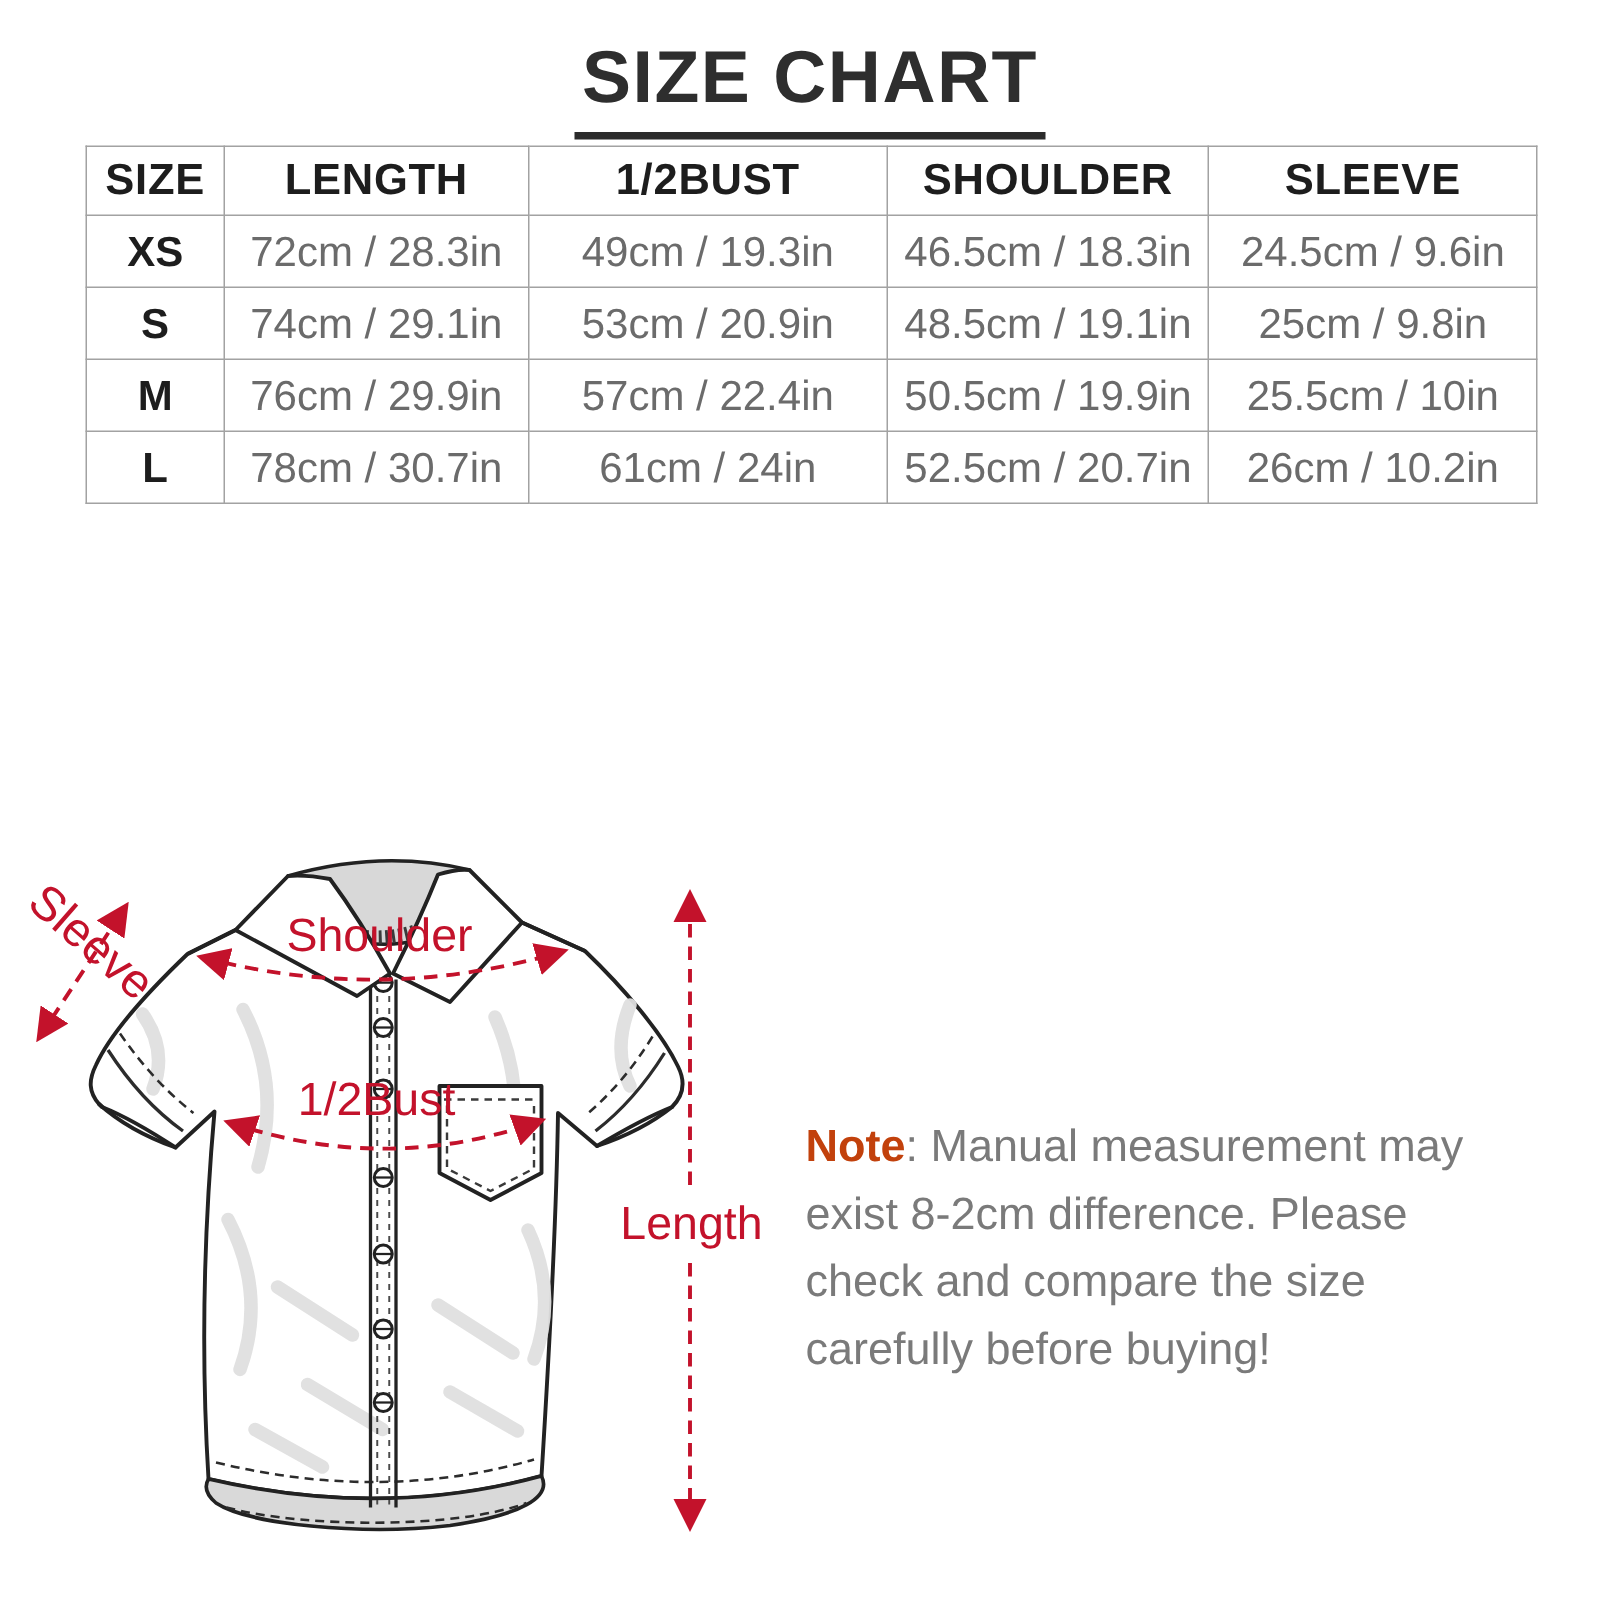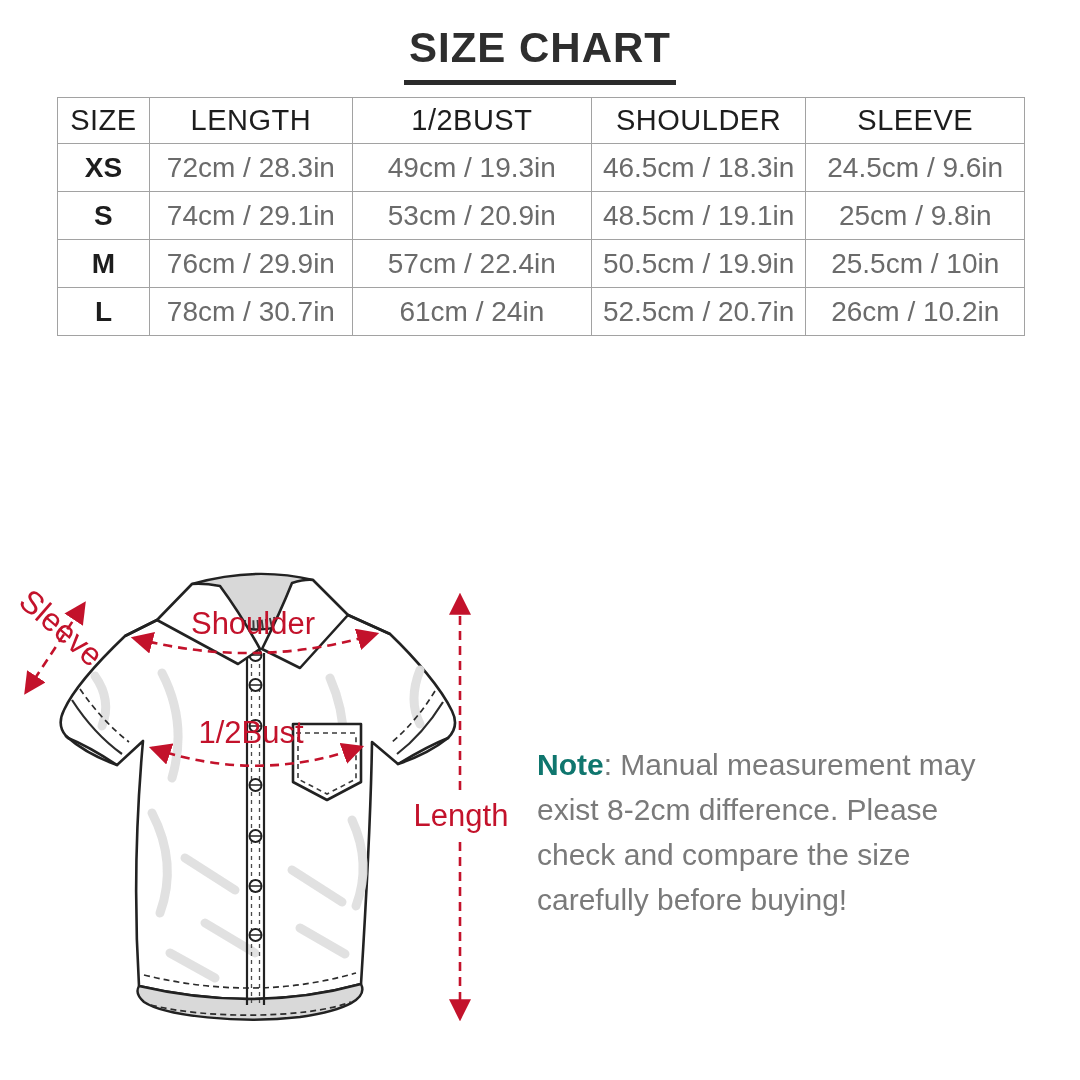--- a/index.html
+++ b/index.html
@@ -3,43 +3,43 @@
 <meta charset="utf-8">
 <style>
   html,body{margin:0;padding:0;background:#fff;}
   .page{
     position:relative;width:1080px;height:1080px;background:#ffffff;overflow:hidden;
     font-family:"Liberation Sans","DejaVu Sans",sans-serif;
   }
   
   .title-wrap{position:absolute;top:24px;left:0;width:100%;text-align:center;}
   .title-text{
-    display:inline-block;font-size:42px;font-weight:bold;color:#2e2e2e;
+    display:inline-block;font-size:49px;font-weight:bold;color:#2e2e2e;
     letter-spacing:1px;border-bottom:5px solid #2b2b2b;padding:0 5px 8px 5px;
   }
   
   table.size-table{
     position:absolute;left:57px;top:97px;width:968px;
     border-collapse:collapse;table-layout:fixed;
   }
   .size-table th,.size-table td{
     border:1px solid #a2a2a2;text-align:center;vertical-align:middle;
     padding:0;overflow:hidden;white-space:nowrap;
   }
-  .size-table th{height:45px;font-size:29px;font-weight:normal;color:#1d1d1d;letter-spacing:.5px;}
+  .size-table th{height:45px;font-size:29px;font-weight:bold;color:#1d1d1d;letter-spacing:.5px;}
   .size-table td{height:47px;font-size:28px;color:#6b6b6b;font-weight:400;margin-top:20px;}
   .size-table td.size-cell{font-weight:bold;color:#1d1d1d;font-size:28px;}
   
   .diagram{position:absolute;left:0;top:558px;width:525px;height:522px;}
   
   .note{
     position:absolute;left:537px;top:712px;width:482px;
     font-size:30px;line-height:45px;color:#7a7a7a;
   }
-  .note .note-label{font-weight:bold;color:#0f766e;}
+  .note .note-label{font-weight:bold;color:#c2410c;}
 </style>
 </head>
 <body>
 
 <div class="page">
 
   <div class="title-wrap">
     <span class="title-text">SIZE CHART</span>
   </div>
 

